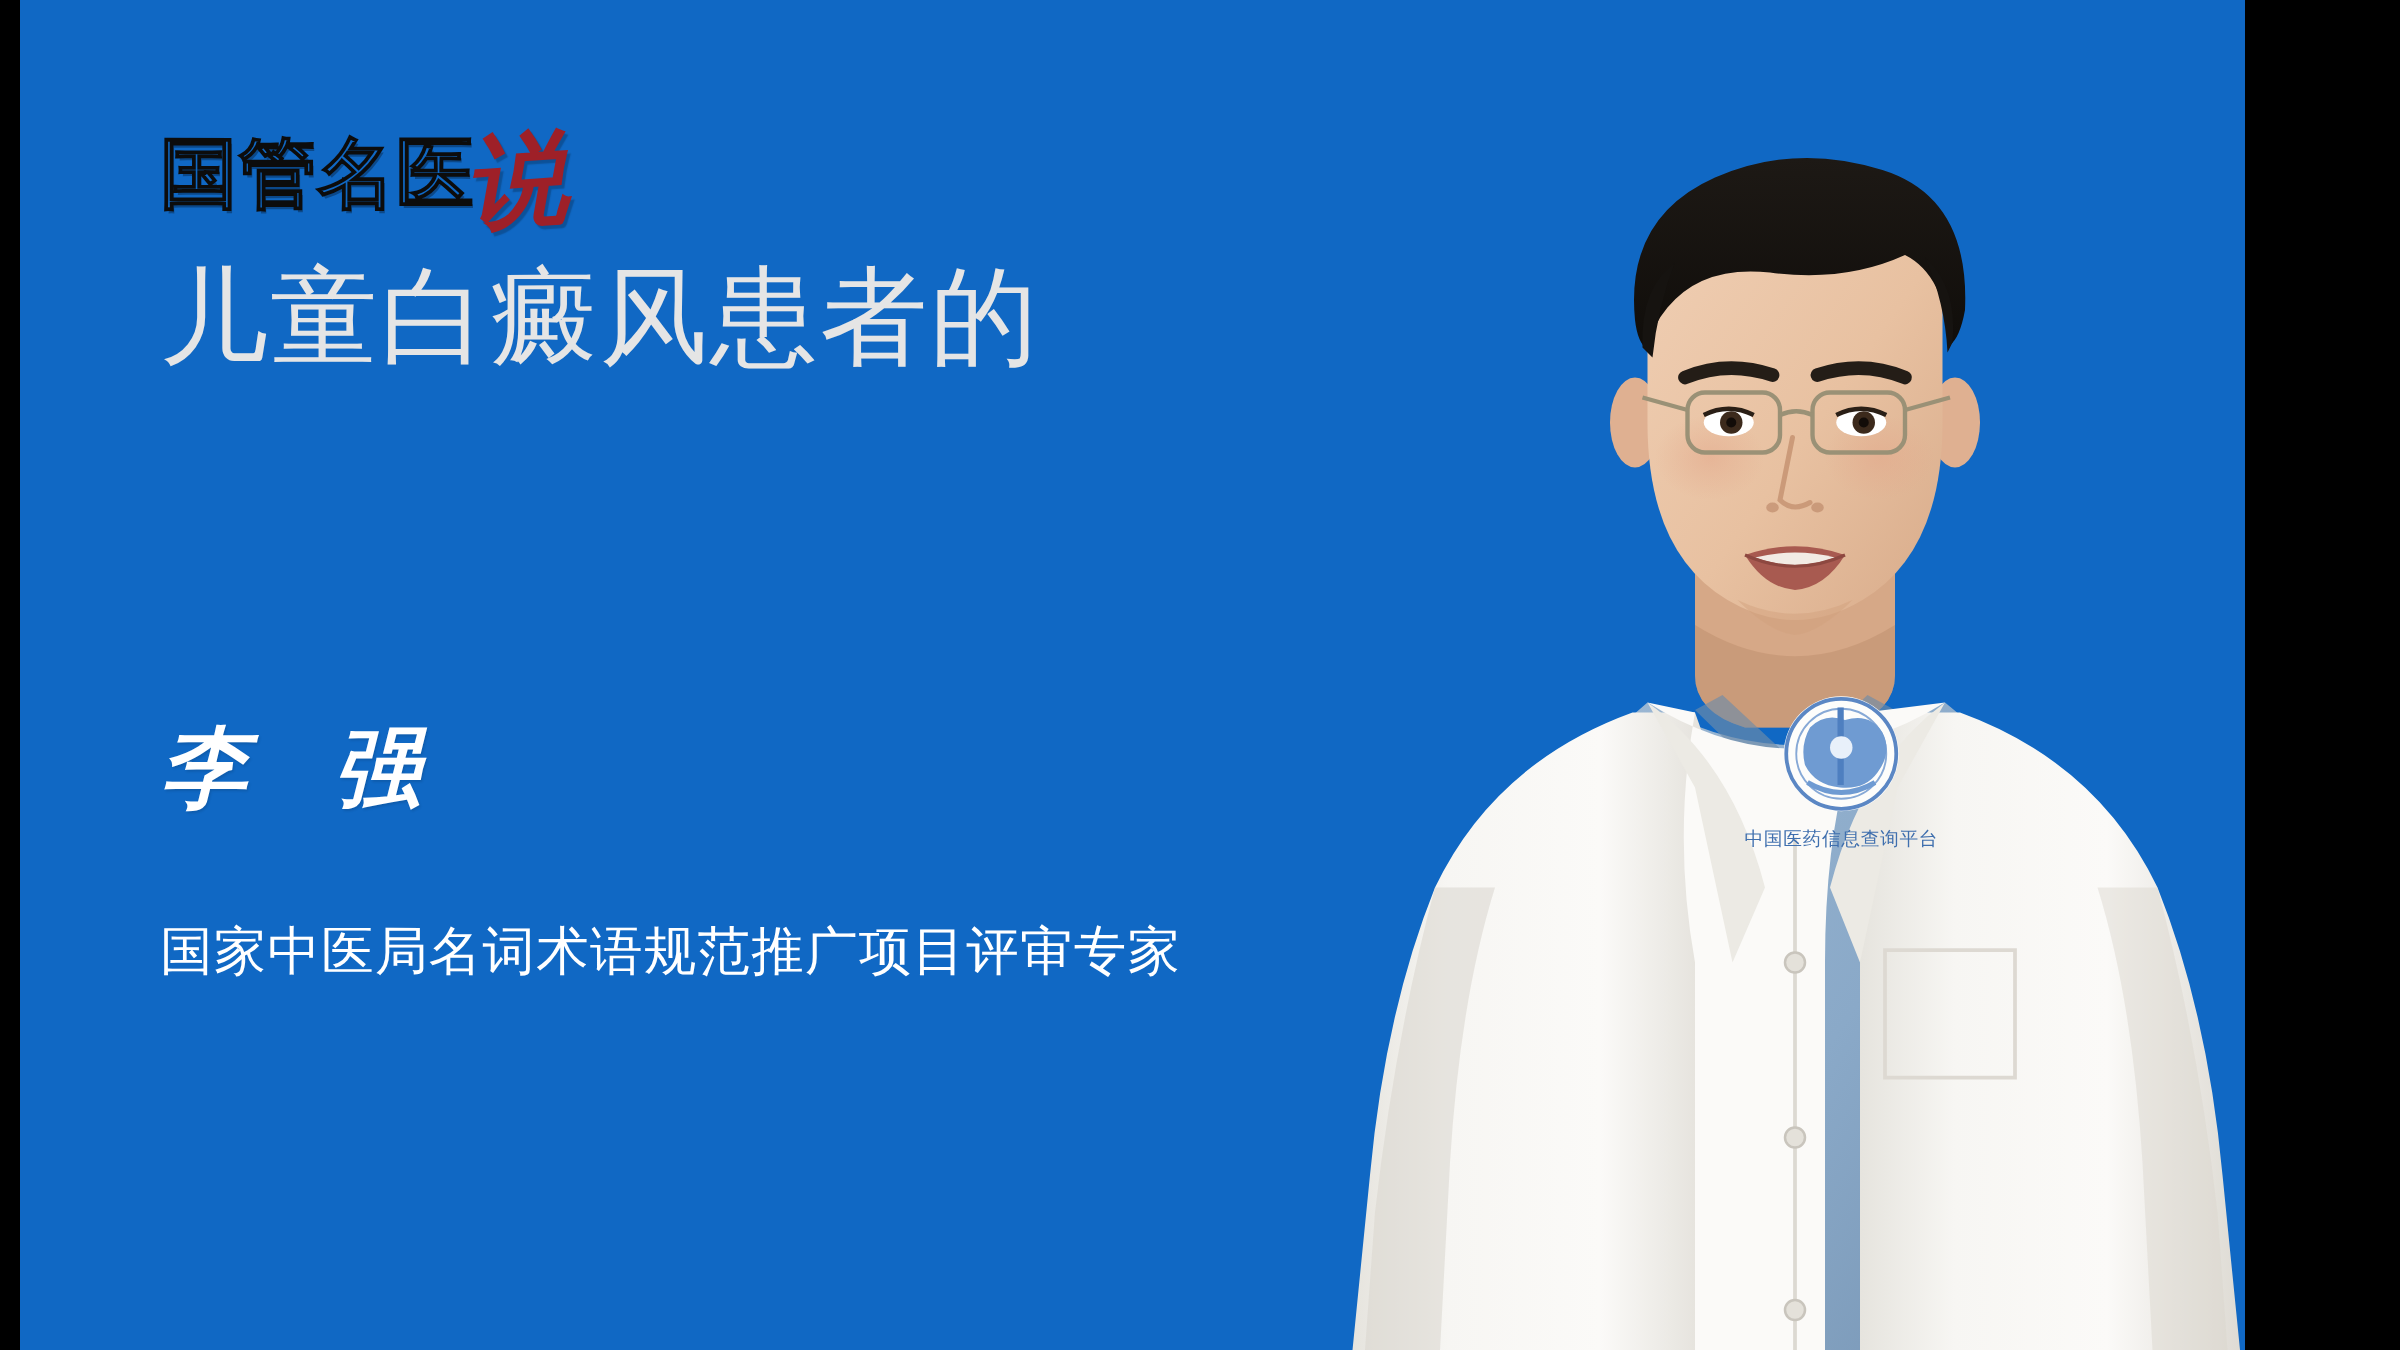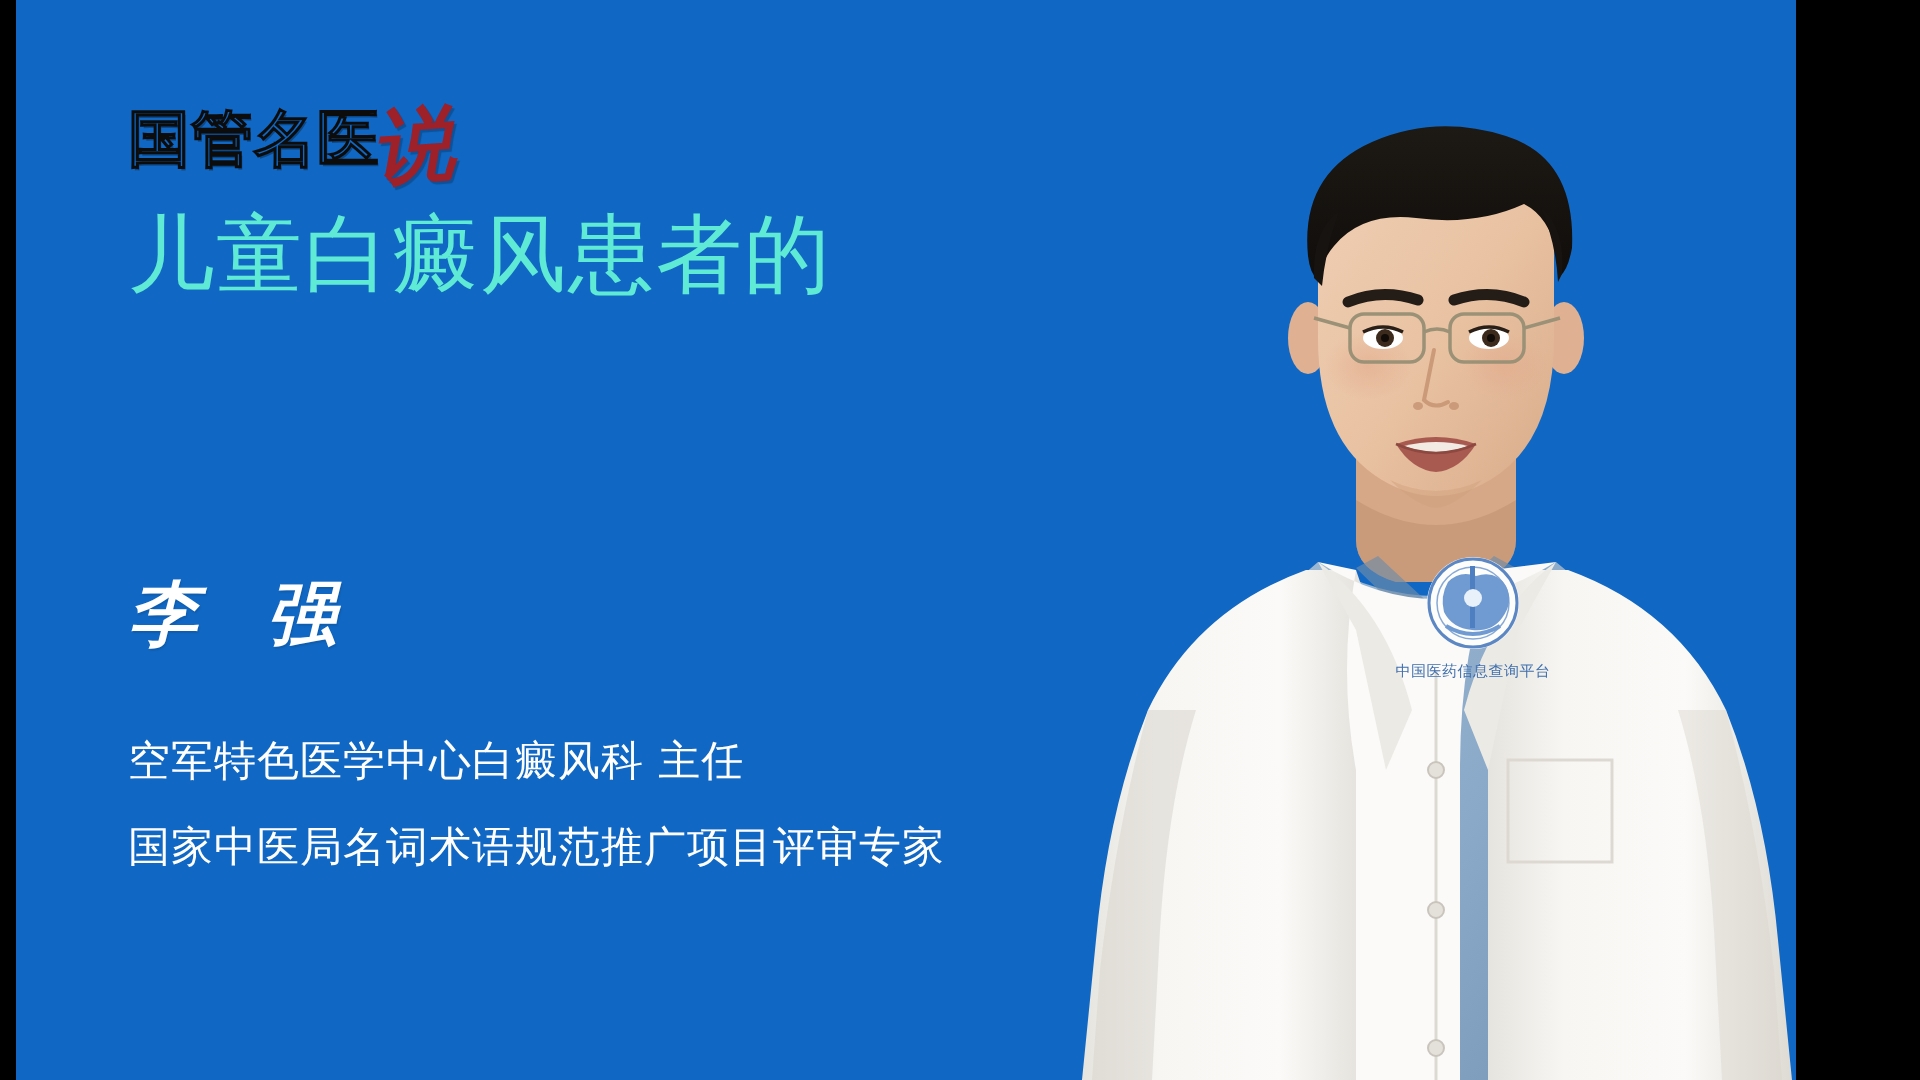--- a/index.html
+++ b/index.html
@@ -62,21 +62,21 @@
   }
 
   
   .title-block {
     position: absolute;
     left: 112px;
     top: 200px;
     width: 900px;
   }
   .title-line {
-    color: #5eead4;
+    color: #e5e5e5;
     font-size: 86px;
     line-height: 108px;
     font-weight: 500;
     letter-spacing: 2px;
     white-space: nowrap;
     font-family: "DejaVu Sans", "Liberation Sans", sans-serif;
   }
 
   
   .doctor-name {
@@ -133,21 +133,20 @@
     <span class="logo-accent">说</span>
   </div>
 
   <div class="title-block">
     <div class="title-line">儿童白癜风患者的</div>
   </div>
 
   <div class="doctor-name">李 强</div>
 
   <div class="credentials">
-    <div class="cred-line">空军特色医学中心白癜风科  主任</div>
     <div class="cred-line">国家中医局名词术语规范推广项目评审专家</div>
   </div>
 
   <div class="portrait">
     <svg viewBox="0 0 740 1010" xmlns="http://www.w3.org/2000/svg">
       <defs>
         <linearGradient id="coatGrad" x1="0" y1="0" x2="1" y2="0">
           <stop offset="0%" stop-color="#e6e4de"></stop>
           <stop offset="25%" stop-color="#f7f6f3"></stop>
           <stop offset="65%" stop-color="#fbfaf8"></stop>

